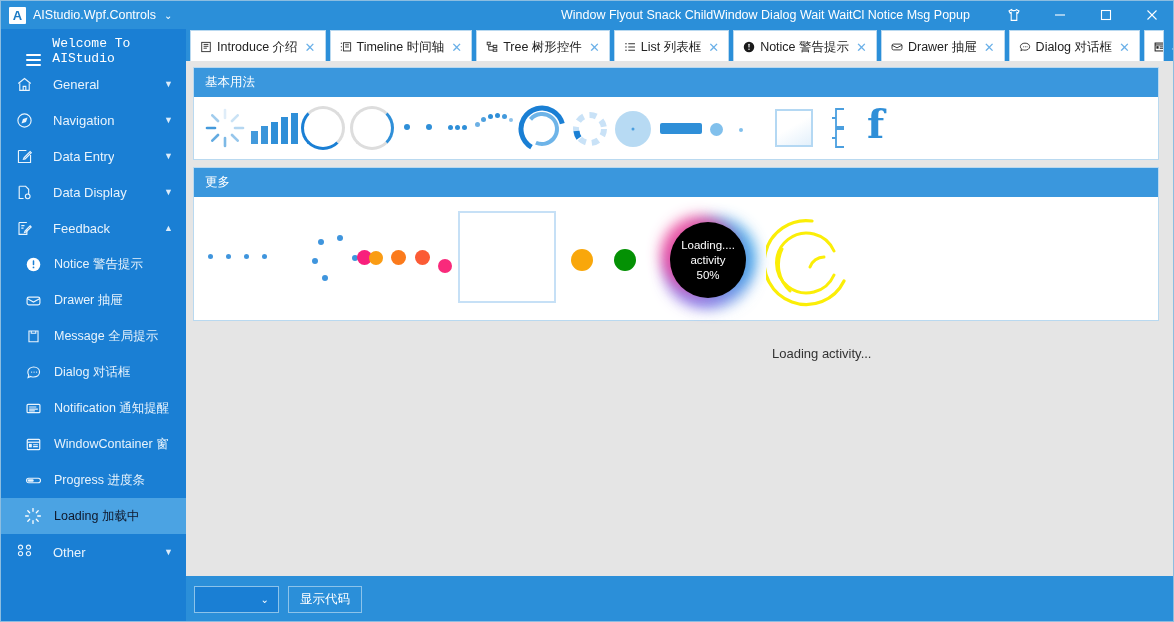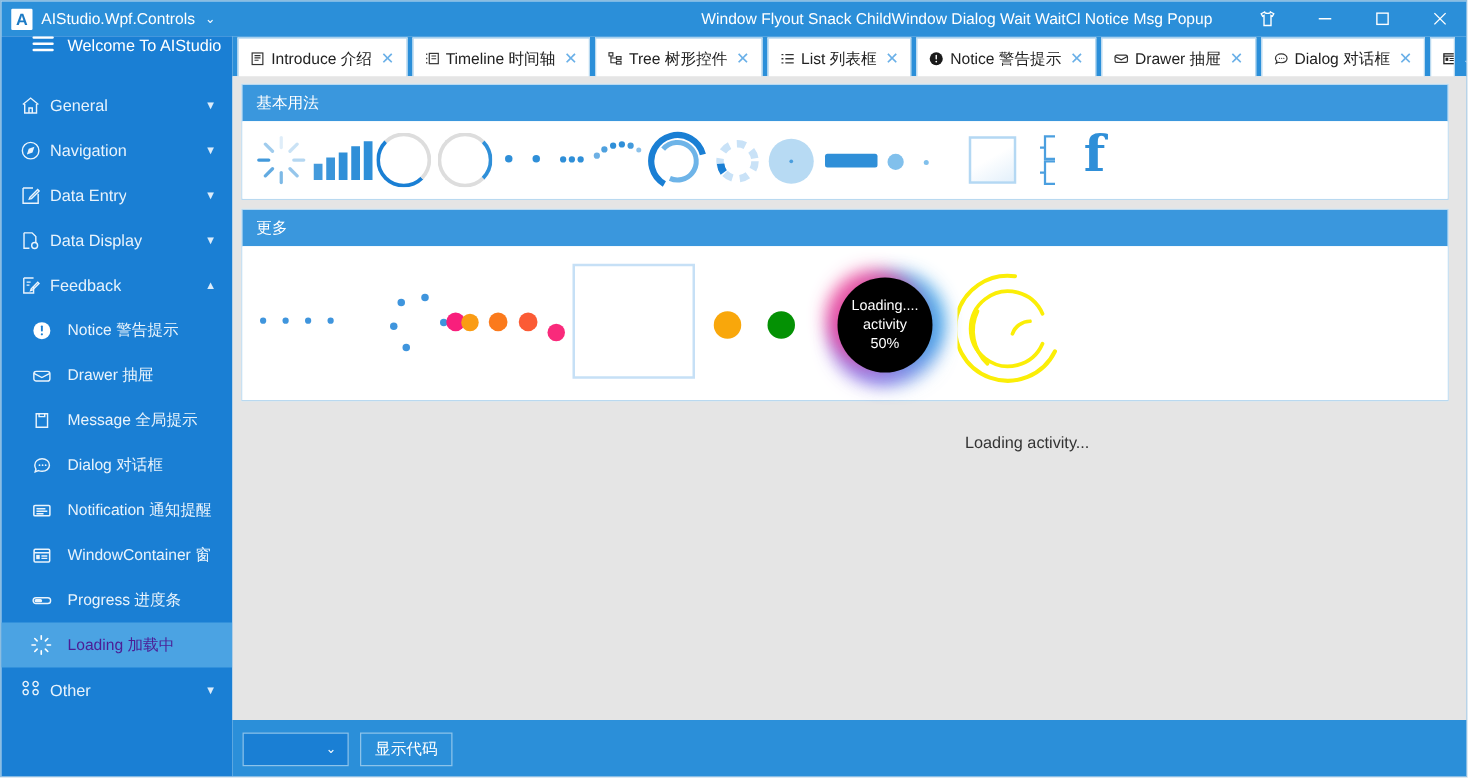--- a/index.html
+++ b/index.html
@@ -56,34 +56,34 @@
   }
 
   
   .sidebar {
     position: absolute; left: 0; top: 28px;
     width: 185px; height: 593px;
     background: #1a7fd4;
     overflow: hidden;
   }
   .side-head {
-    height: 37px; display: flex; align-items: flex-start;
-    gap: 11px; padding-left: 25px;
+    height: 37px; display: flex; align-items: flex-end;
+    gap: 11px; padding-left: 25px; font-family: Liberation Mono, monospace;
   }
   .side-head .label { color: #ffffff; font-size: 13px; }
   .burger { display: flex; flex-direction: column; gap: 3px; width: 17px; }
   .burger i { display: block; height: 2px; background: #ffffff; border-radius: 1px; }
   .side-item {
     height: 36px; display: flex; align-items: center;
-    padding: 0 13px 0 13px; gap: 6px;
+    padding: 0 13px 0 13px; gap: 19px;
     color: #e8f3fc; font-size: 13px; cursor: pointer;
     position: relative;
   }
   .side-item.sub { padding-left: 22px; gap: 11px; font-size: 12.5px; }
-  .side-item.active { background: #4ba3e3; color: #4c1d95; }
+  .side-item.active { background: #4ba3e3; color: #0f172a; }
   .side-item .ico {
     width: 20px; height: 20px; flex: 0 0 20px;
     display: flex; align-items: center; justify-content: center;
   }
   .side-item .txt { white-space: nowrap; overflow: hidden; }
   .side-item .caret {
     position: absolute; right: 13px; font-size: 9px; color: #dcecfa;
   }
 
   

